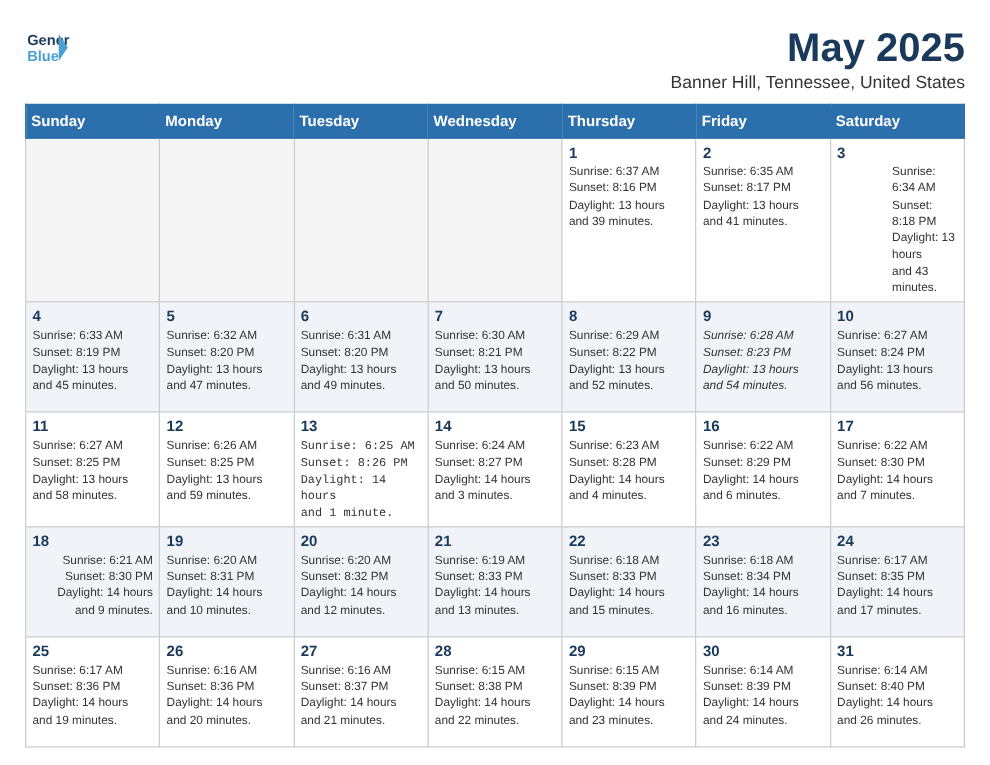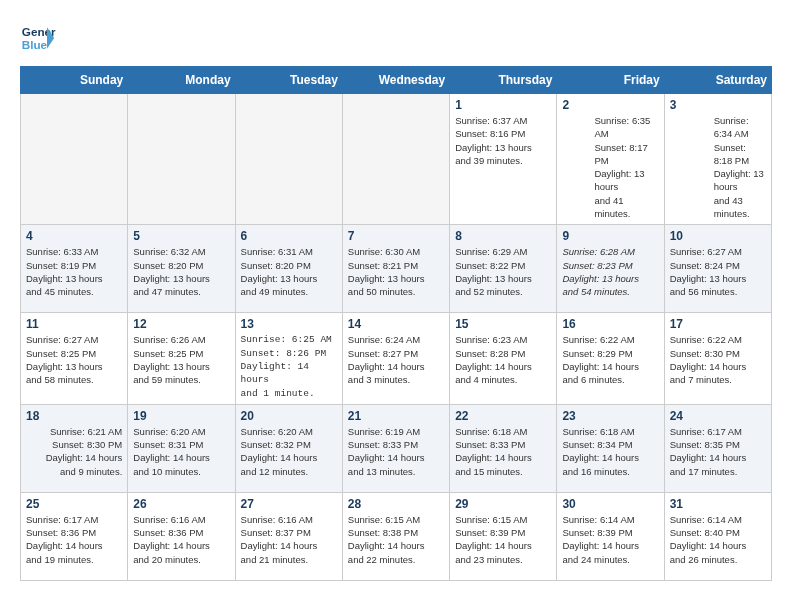--- a/index.html
+++ b/index.html
@@ -41,21 +41,21 @@
       width: 100%;
       border-collapse: collapse;
       border: 1px solid #ccc;
     }
     .calendar th {
       background: #2c6fad;
       color: #fff;
       font-size: 12px;
       font-weight: bold;
       padding: 6px 4px;
-      text-align: right;
+      text-align: left;
       border: 1px solid #2c6fad;
     }
     .calendar td {
       width: 107px;
       vertical-align: top;
       padding: 4px 5px;
       border: 1px solid #ccc;
       font-size: 10px;
       color: #333;
       background: #fff;
@@ -87,20 +87,24 @@
 </head>
 <body>
 
 <div class="header">
   <div class="logo">
     <svg class="logo-icon" viewBox="0 0 40 40">
       <text x="2" y="18" font-size="13" font-weight="bold" fill="#1a3a5c">General</text>
       <text x="2" y="32" font-size="13" font-weight="bold" fill="#4a9fd4">Blue</text>
       <polygon points="30,8 38,20 30,32" fill="#4a9fd4"></polygon>
     </svg>
+  </div>
+  <div class="title-block">
+    <div class="month-title">May 2025</div>
+    <div class="subtitle">Banner Hill, Tennessee, United States</div>
   </div>
 </div>
 
 <table class="calendar">
   <thead>
     <tr id="weekday-header">
         <th>Sunday</th>
         <th>Monday</th>
         <th>Tuesday</th>
         <th>Wednesday</th>
@@ -117,21 +121,21 @@
         <td class="empty"></td>
         <td>
           <span class="day-num">1</span>
           <div class="day-info" style="white-space: pre-line;">Sunrise: 6:37 AM
 Sunset: 8:16 PM
 Daylight: 13 hours
 and 39 minutes.</div>
         </td>
         <td>
           <span class="day-num">2</span>
-          <div class="day-info" style="white-space: pre-line; margin-left: 32px;">Sunrise: 6:35 AM
+          <div class="day-info" style="white-space: pre-line;">Sunrise: 6:35 AM
 Sunset: 8:17 PM
 Daylight: 13 hours
 and 41 minutes.</div>
         </td>
         <td>
           <span class="day-num">3</span>
           <div class="day-info" style="white-space: pre-line; margin-left: 44px;">Sunrise: 6:34 AM
 Sunset: 8:18 PM
 Daylight: 13 hours
 and 43 minutes.</div>

